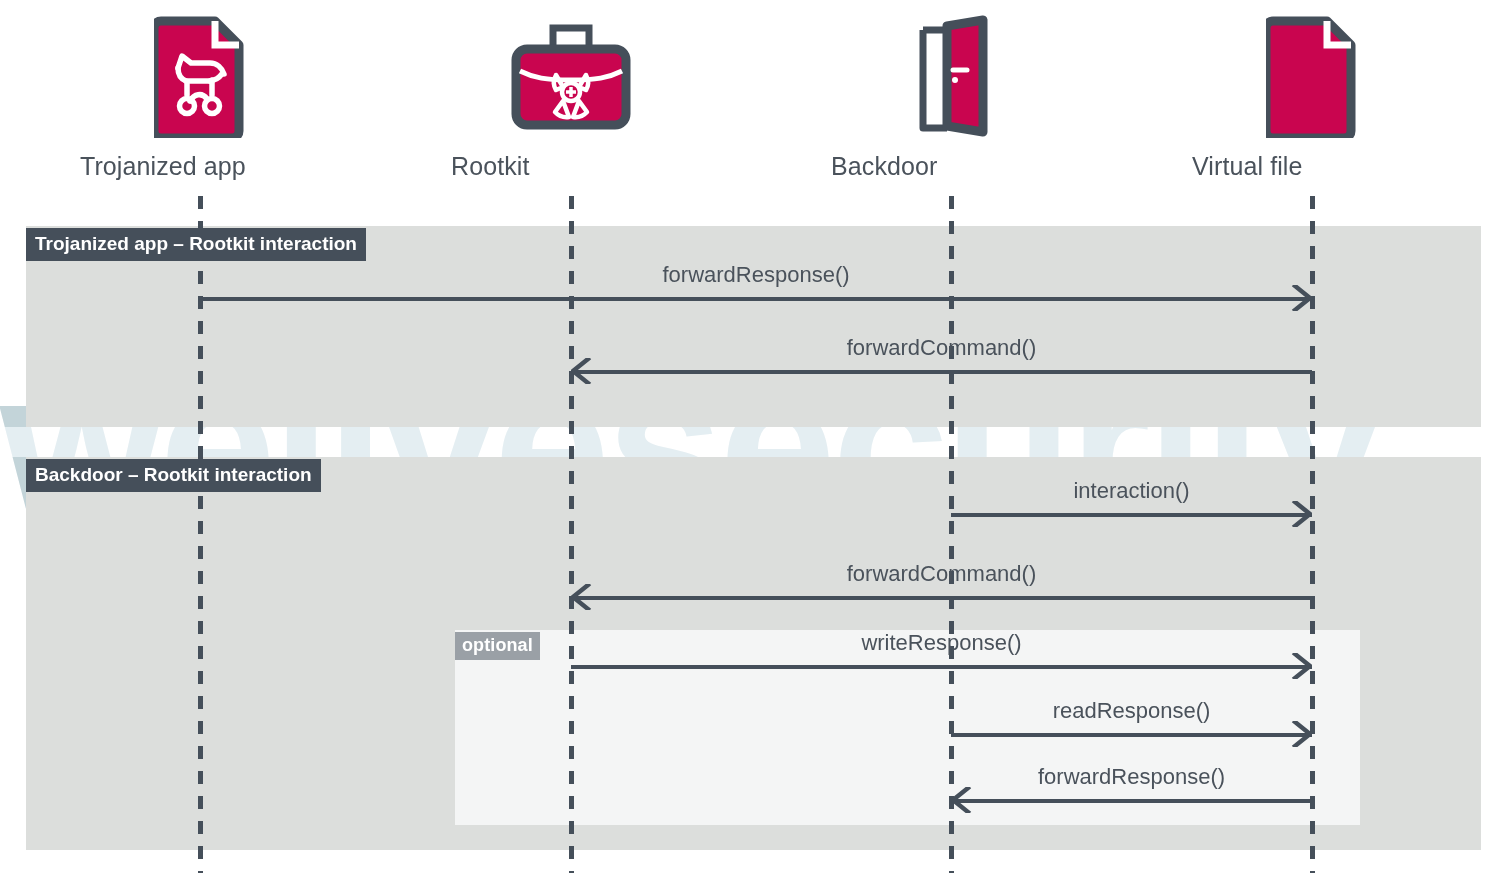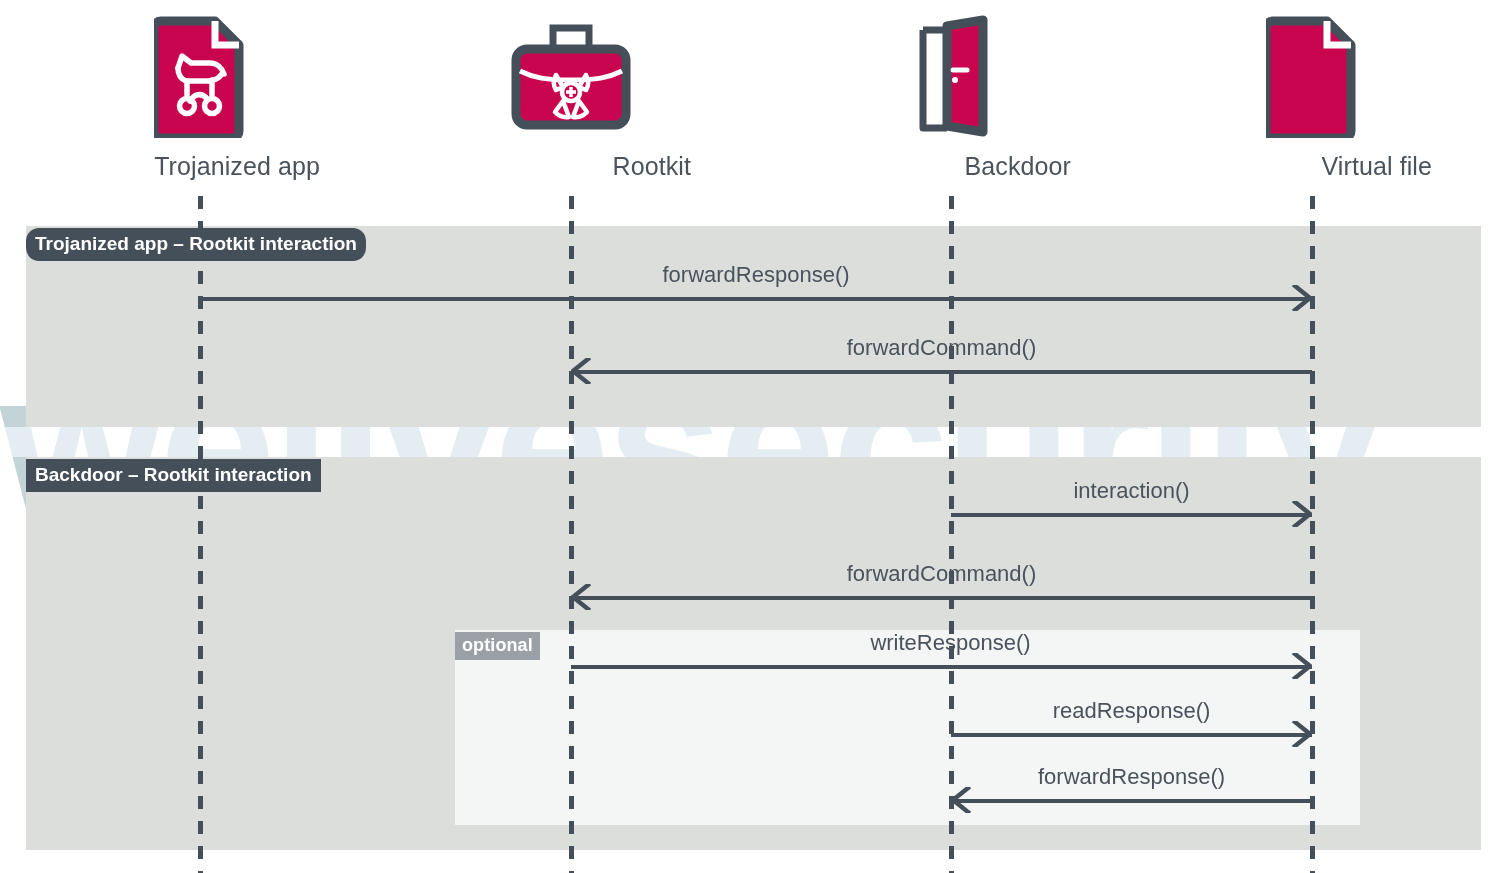--- a/index.html
+++ b/index.html
@@ -87,41 +87,41 @@
   .sec-chip {
     position: absolute;
     background: #454f5a;
     color: #ffffff;
     font-size: 19px;
     font-weight: 700;
     padding: 5px 9px 6px 9px;
     white-space: nowrap;
     z-index: 8;
   }
-  .sec-chip-1 { left: 26px; top: 228px; border-radius: 13px; }
+  .sec-chip-1 { left: 26px; top: 228px; }
   .sec-chip-2 { left: 26px; top: 459px; }
 
   
   .lifeline {
     position: absolute;
     top: 196px;
     width: 5px;
     height: 677px;
     z-index: 5;
     background-image: linear-gradient(to bottom, #454f5a 0, #454f5a 13px, transparent 13px, transparent 25px);
     background-size: 5px 25px;
     background-repeat: repeat-y;
   }
 
   
   .actor {
     position: absolute;
     top: 14px;
     width: 240px;
-    text-align: right;
+    text-align: left;
     z-index: 6;
   }
   .actor-icon {
     height: 124px;
     display: flex;
     align-items: center;
     justify-content: center;
   }
   .actor-label {
     margin-top: 14px;
@@ -278,21 +278,21 @@
     <div class="label" style="left:0; width:741px">forwardCommand()</div>
     <div class="head" style="left:0px">
       <svg width="26" height="26" viewBox="0 0 26 26">
         <path d="M17 1 L2 13 L17 25" fill="none" stroke="#454F5A" stroke-width="4.5" stroke-linecap="square"></path>
       </svg>
     </div>
   </div>
 
   <div class="msg" style="left:571px; top:665px; width:741px; z-index:7">
     <div class="line" style="width:741px"></div>
-    <div class="label" style="left:9px; width:741px">writeResponse()</div>
+    <div class="label" style="left:0; width:741px">writeResponse()</div>
     <div class="head" style="left:715px">
       <svg width="26" height="26" viewBox="0 0 26 26">
         <path d="M9 1 L24 13 L9 25" fill="none" stroke="#454F5A" stroke-width="4.5" stroke-linecap="square"></path>
       </svg>
     </div>
   </div>
 
   <div class="msg" style="left:951px; top:733px; width:361px; z-index:7">
     <div class="line" style="width:361px"></div>
     <div class="label" style="left:0; width:361px">readResponse()</div>

